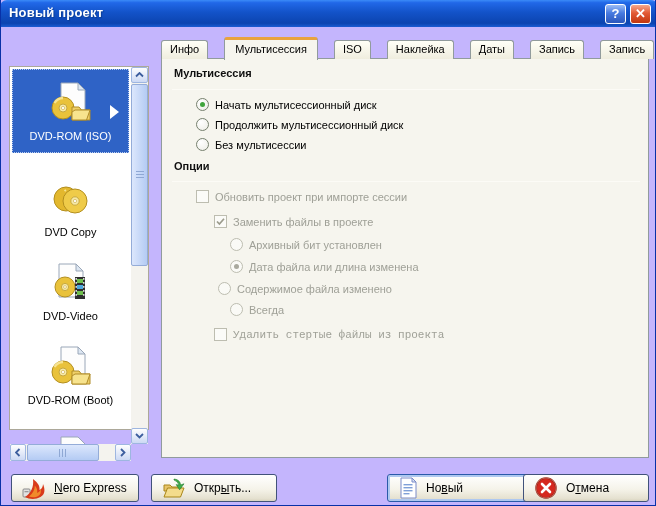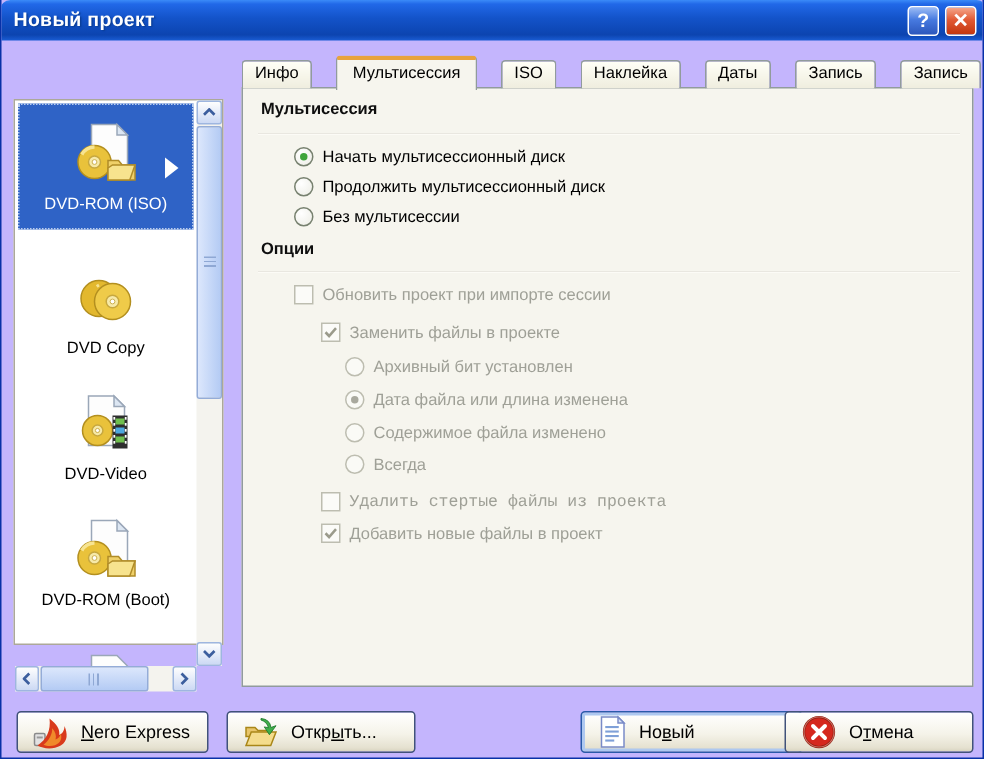--- a/index.html
+++ b/index.html
@@ -266,39 +266,31 @@
     <div class="row" style="left:68px;top:178px;">
       <span class="radio dis"></span>
       <span class="lbl dis">Архивный бит установлен</span>
     </div>
     <div class="row" style="left:68px;top:200px;">
       <span class="radio dis">
           <span class="dot"></span>
         </span>
       <span class="lbl dis">Дата файла или длина изменена</span>
     </div>
-    <div class="row" style="left:68px;top:222px;">
+    <div class="row" style="left:56px;top:222px;">
       <span class="radio dis"></span>
       <span class="lbl dis">Содержимое файла изменено</span>
     </div>
     <div class="row" style="left:68px;top:243px;">
       <span class="radio dis"></span>
       <span class="lbl dis">Всегда</span>
     </div>
     <div class="row" style="left:52px;top:268px;font-family:Liberation Mono, monospace;">
       <span class="checkbox dis"></span>
       <span class="lbl dis">Удалить стертые файлы из проекта</span>
-    </div>
-    <div class="row" style="left:52px;top:289px;">
-      <span class="checkbox dis">
-        <svg width="11" height="11" viewBox="0 0 11 11">
-            <polyline points="2,5.5 4.4,8 9,2.8" fill="none" stroke="#9B9B8C" stroke-width="1.7"></polyline>
-          </svg>
-      </span>
-      <span class="lbl dis">Добавить новые файлы в проект</span>
     </div>
   </div>
 
   <div class="btn btn-nero">
     <span>
       <svg width="24" height="24" viewBox="0 0 24 24">
         <rect x="1" y="13" width="7" height="8" rx="1" fill="#E2E2E2" stroke="#8A8A8A"></rect>
         <rect x="2.5" y="15" width="4" height="1.3" fill="#9A9A9A"></rect>
         <path d="M3 21 C9 17 12 11 11 3 C16 7 18 10 17.5 14 C20 13 21 10.5 21 8 C23 13 23.5 18 18.5 21 C13.5 23.8 7 23.3 3 21 Z" fill="#D93A1B"></path>
         <path d="M7 20.5 C11 17.5 13 13 12.8 9.5 C15 12 15.8 14.5 15 17 C17 16.3 18.2 15 18.5 13 C19.6 16.5 18.3 19.5 14.6 20.8 C12 21.7 9 21.4 7 20.5 Z" fill="#F08A2B"></path>

